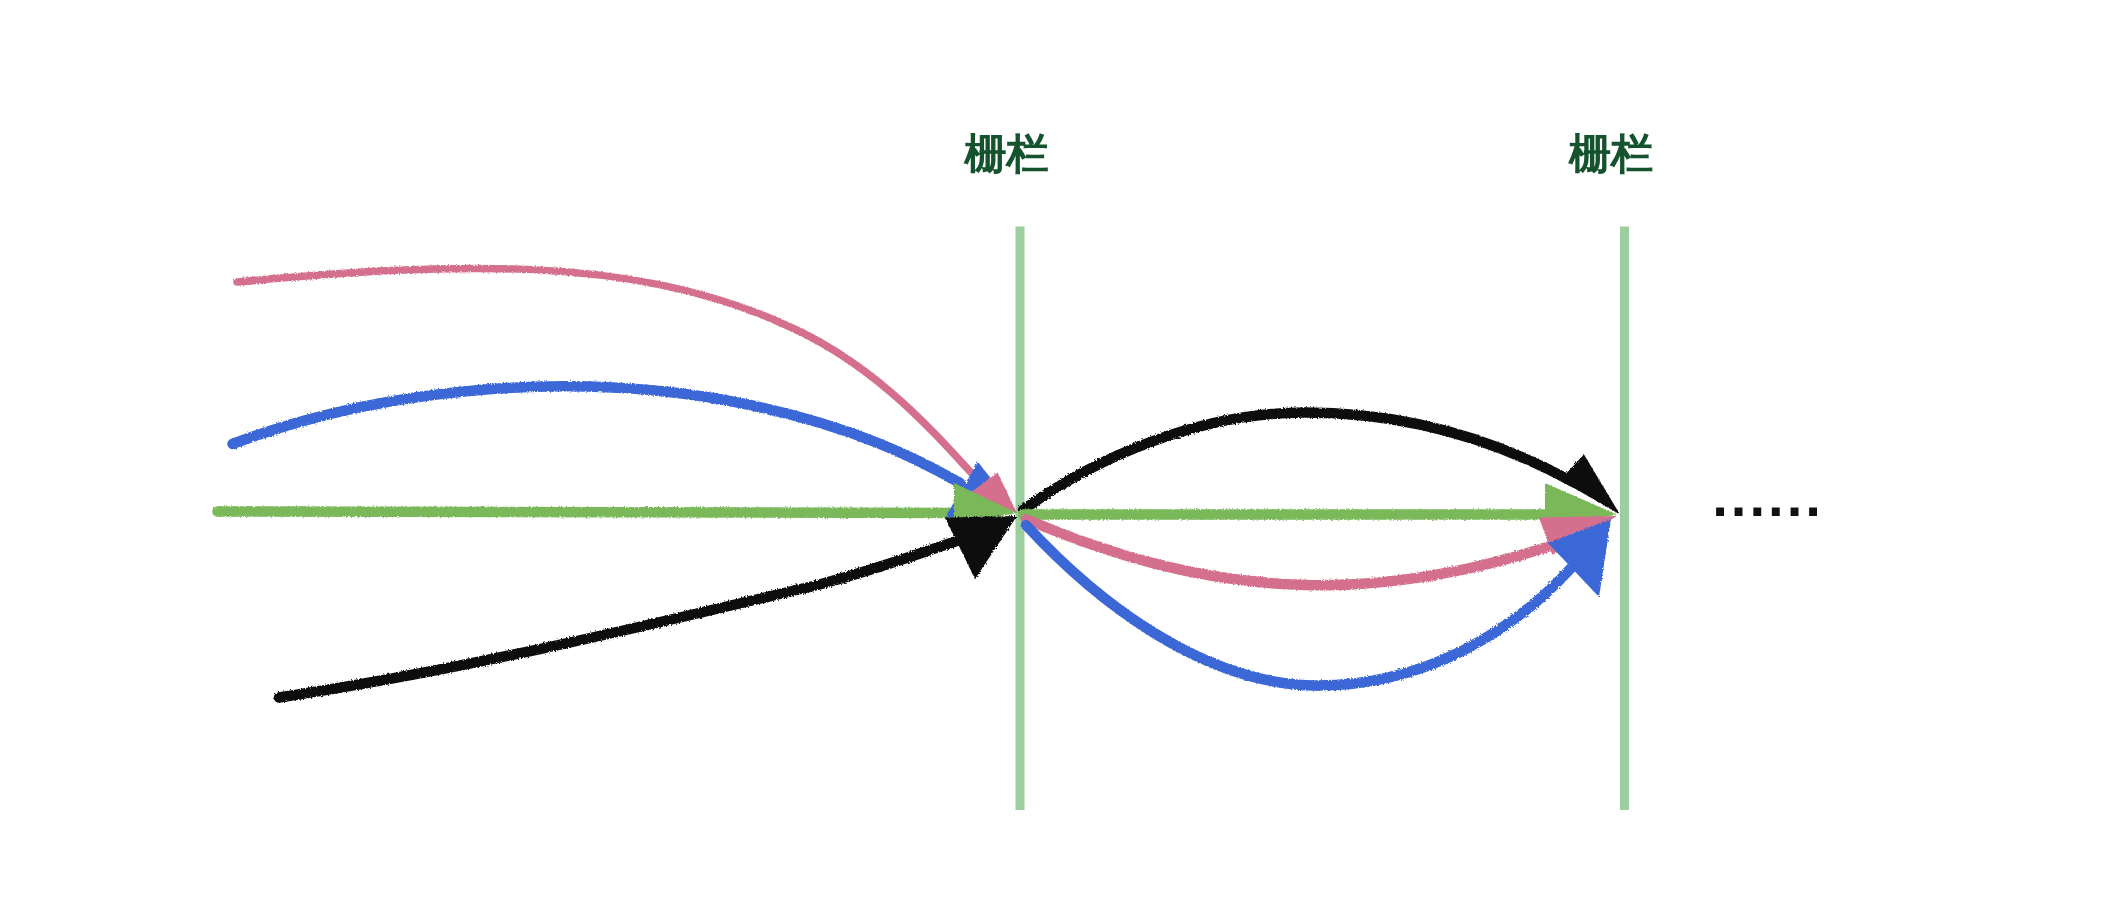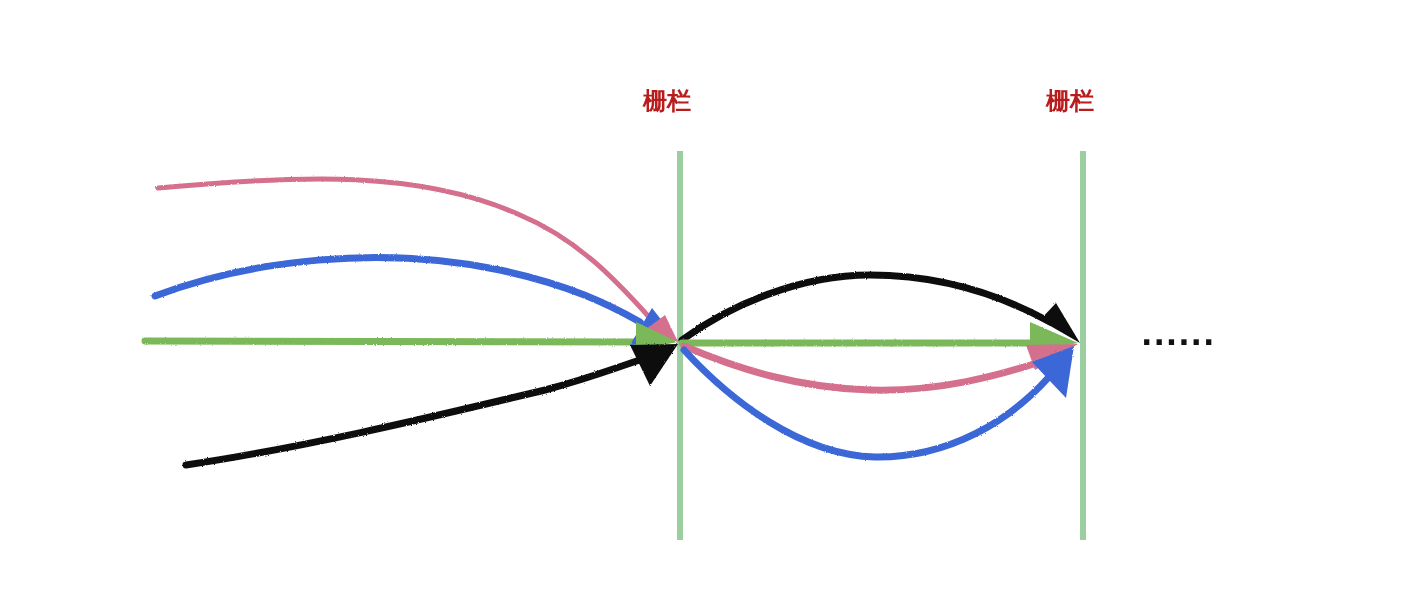--- a/index.html
+++ b/index.html
@@ -18,22 +18,22 @@
       position: absolute;
       left: 0;
       top: 0;
       width: 1414px;
       height: 616px;
     }
     .barrier-label {
       position: absolute;
       font-family: "DejaVu Sans", sans-serif;
       font-weight: bold;
-      font-size: 24px;
-      color: #b91c1c;
+      font-size: 28px;
+      color: #14532d;
       line-height: 1;
       letter-spacing: 0px;
       white-space: nowrap;
     }
     .ellipsis {
       position: absolute;
       font-family: "DejaVu Sans", sans-serif;
       font-weight: bold;
       font-size: 30px;
       color: #111111;

